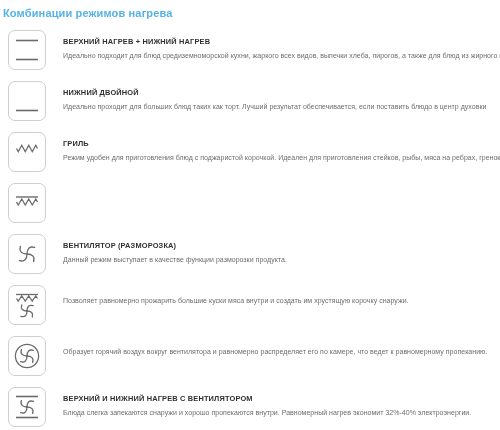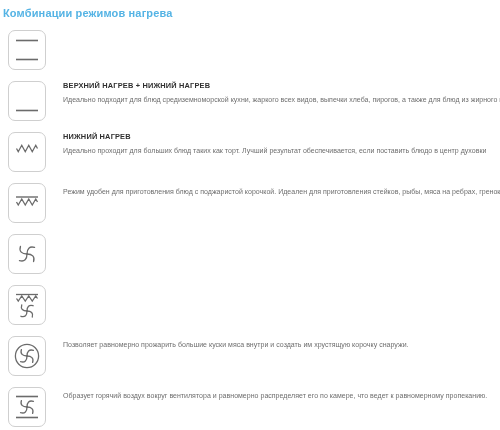--- a/index.html
+++ b/index.html
@@ -55,21 +55,20 @@
   .icon-box svg {
     display: block;
     width: 36px;
     height: 38px;
   }
   .mode-text {
     padding-left: 17px;
     padding-top: 8px;
     flex: 1;
     min-width: 0;
-    margin-top: 44px;
   }
   .mode-title {
     font-size: 7.4px;
     font-weight: bold;
     color: #2f2f2f;
     letter-spacing: 0.18px;
     line-height: 10px;
     white-space: nowrap;
   }
   .mode-desc {
@@ -101,50 +100,55 @@
           <div class="mode-desc">Идеально подходит для блюд средиземноморской кухни, жаркого всех видов, выпечки хлеба, пирогов, а также для блюд из жирного мяса.</div>
         </div>
       </div>
       <div class="mode-row">
         <div class="icon-box">
           <svg viewBox="0 0 36 38" xmlns="http://www.w3.org/2000/svg">
             <line x1="7" y1="28.5" x2="29" y2="28.5" stroke="#6b6b6b" stroke-width="1.6" stroke-linecap="butt"></line>
           </svg>
         </div>
         <div class="mode-text">
-          <div class="mode-title">НИЖНИЙ НАГРЕВ</div>
+          <div class="mode-title">НИЖНИЙ ДВОЙНОЙ</div>
           <div class="mode-desc">Идеально проходит для больших блюд таких как торт. Лучший результат обеспечивается, если поставить блюдо в центр духовки</div>
         </div>
       </div>
       <div class="mode-row">
         <div class="icon-box">
           <svg viewBox="0 0 36 38" xmlns="http://www.w3.org/2000/svg">
             <path d="M7.5 15.5 L9.25 18.7 L11 15.5 L12.75 12.3 L14.5 15.5 L16.25 18.7 L18 15.5 L19.75 12.3 L21.5 15.5 L23.25 18.7 L25 15.5 L26.75 12.3 L28.5 15.5" fill="none" stroke="#6b6b6b" stroke-width="1.3" stroke-linejoin="miter" stroke-linecap="butt"></path>
           </svg>
         </div>
         <div class="mode-text">
+          <div class="mode-title">ГРИЛЬ</div>
           <div class="mode-desc">Режим удобен для приготовления блюд с поджаристой корочкой. Идеален для приготовления стейков, рыбы, мяса на ребрах, гренок.</div>
         </div>
       </div>
       <div class="mode-row">
         <div class="icon-box">
           <svg viewBox="0 0 36 38" xmlns="http://www.w3.org/2000/svg">
             <line x1="7" y1="13" x2="29" y2="13" stroke="#6b6b6b" stroke-width="1.4" stroke-linecap="butt"></line>
             <path d="M7.5 18 L9.25 21 L11 18 L12.75 15 L14.5 18 L16.25 21 L18 18 L19.75 15 L21.5 18 L23.25 21 L25 18 L26.75 15 L28.5 18" fill="none" stroke="#6b6b6b" stroke-width="1.3" stroke-linejoin="miter" stroke-linecap="butt"></path>
           </svg>
         </div>
       </div>
       <div class="mode-row">
         <div class="icon-box">
           <svg viewBox="0 0 36 38" xmlns="http://www.w3.org/2000/svg">
             <path d="M0 0 C 0 -5.084, 2.4599999999999995 -8.2, 7.544 -6.56" fill="none" stroke="#6b6b6b" stroke-width="1.3" stroke-linecap="round" transform="translate(18,19) rotate(0)"></path>
             <path d="M0 0 C 0 -5.084, 2.4599999999999995 -8.2, 7.544 -6.56" fill="none" stroke="#6b6b6b" stroke-width="1.3" stroke-linecap="round" transform="translate(18,19) rotate(90)"></path>
             <path d="M0 0 C 0 -5.084, 2.4599999999999995 -8.2, 7.544 -6.56" fill="none" stroke="#6b6b6b" stroke-width="1.3" stroke-linecap="round" transform="translate(18,19) rotate(180)"></path>
             <path d="M0 0 C 0 -5.084, 2.4599999999999995 -8.2, 7.544 -6.56" fill="none" stroke="#6b6b6b" stroke-width="1.3" stroke-linecap="round" transform="translate(18,19) rotate(270)"></path>
           </svg>
+        </div>
+        <div class="mode-text">
+          <div class="mode-title">ВЕНТИЛЯТОР (РАЗМОРОЗКА)</div>
+          <div class="mode-desc">Данный режим выступает в качестве функции разморозки продукта.</div>
         </div>
       </div>
       <div class="mode-row">
         <div class="icon-box">
           <svg viewBox="0 0 36 38" xmlns="http://www.w3.org/2000/svg">
             <line x1="7" y1="8.5" x2="29" y2="8.5" stroke="#6b6b6b" stroke-width="1.3" stroke-linecap="butt"></line>
             <path d="M7.5 12.5 L9.25 15.1 L11 12.5 L12.75 9.9 L14.5 12.5 L16.25 15.1 L18 12.5 L19.75 9.9 L21.5 12.5 L23.25 15.1 L25 12.5 L26.75 9.9 L28.5 12.5" fill="none" stroke="#6b6b6b" stroke-width="1.3" stroke-linejoin="miter" stroke-linecap="butt"></path>
             <path d="M0 0 C 0 -4.092, 1.9799999999999998 -6.6, 6.072 -5.28" fill="none" stroke="#6b6b6b" stroke-width="1.3" stroke-linecap="round" transform="translate(18,25) rotate(0)"></path>
             <path d="M0 0 C 0 -4.092, 1.9799999999999998 -6.6, 6.072 -5.28" fill="none" stroke="#6b6b6b" stroke-width="1.3" stroke-linecap="round" transform="translate(18,25) rotate(90)"></path>
             <path d="M0 0 C 0 -4.092, 1.9799999999999998 -6.6, 6.072 -5.28" fill="none" stroke="#6b6b6b" stroke-width="1.3" stroke-linecap="round" transform="translate(18,25) rotate(180)"></path>
@@ -174,18 +178,19 @@
           <svg viewBox="0 0 36 38" xmlns="http://www.w3.org/2000/svg">
             <line x1="7" y1="8.5" x2="29" y2="8.5" stroke="#6b6b6b" stroke-width="1.6" stroke-linecap="butt"></line>
             <path d="M0 0 C 0 -4.34, 2.1 -7, 6.44 -5.6000000000000005" fill="none" stroke="#6b6b6b" stroke-width="1.3" stroke-linecap="round" transform="translate(18,19) rotate(0)"></path>
             <path d="M0 0 C 0 -4.34, 2.1 -7, 6.44 -5.6000000000000005" fill="none" stroke="#6b6b6b" stroke-width="1.3" stroke-linecap="round" transform="translate(18,19) rotate(90)"></path>
             <path d="M0 0 C 0 -4.34, 2.1 -7, 6.44 -5.6000000000000005" fill="none" stroke="#6b6b6b" stroke-width="1.3" stroke-linecap="round" transform="translate(18,19) rotate(180)"></path>
             <path d="M0 0 C 0 -4.34, 2.1 -7, 6.44 -5.6000000000000005" fill="none" stroke="#6b6b6b" stroke-width="1.3" stroke-linecap="round" transform="translate(18,19) rotate(270)"></path>
             <line x1="7" y1="29.5" x2="29" y2="29.5" stroke="#6b6b6b" stroke-width="1.6" stroke-linecap="butt"></line>
           </svg>
         </div>
         <div class="mode-text">
+          <div class="mode-title">ВЕРХНИЙ И НИЖНИЙ НАГРЕВ С ВЕНТИЛЯТОРОМ</div>
           <div class="mode-desc">Блюда слегка запекаются снаружи и хорошо пропекаются внутри. Равномерный нагрев экономит 32%-40% электроэнергии.</div>
         </div>
       </div>
     </div>
 
 </div>
 
 </body></html>

